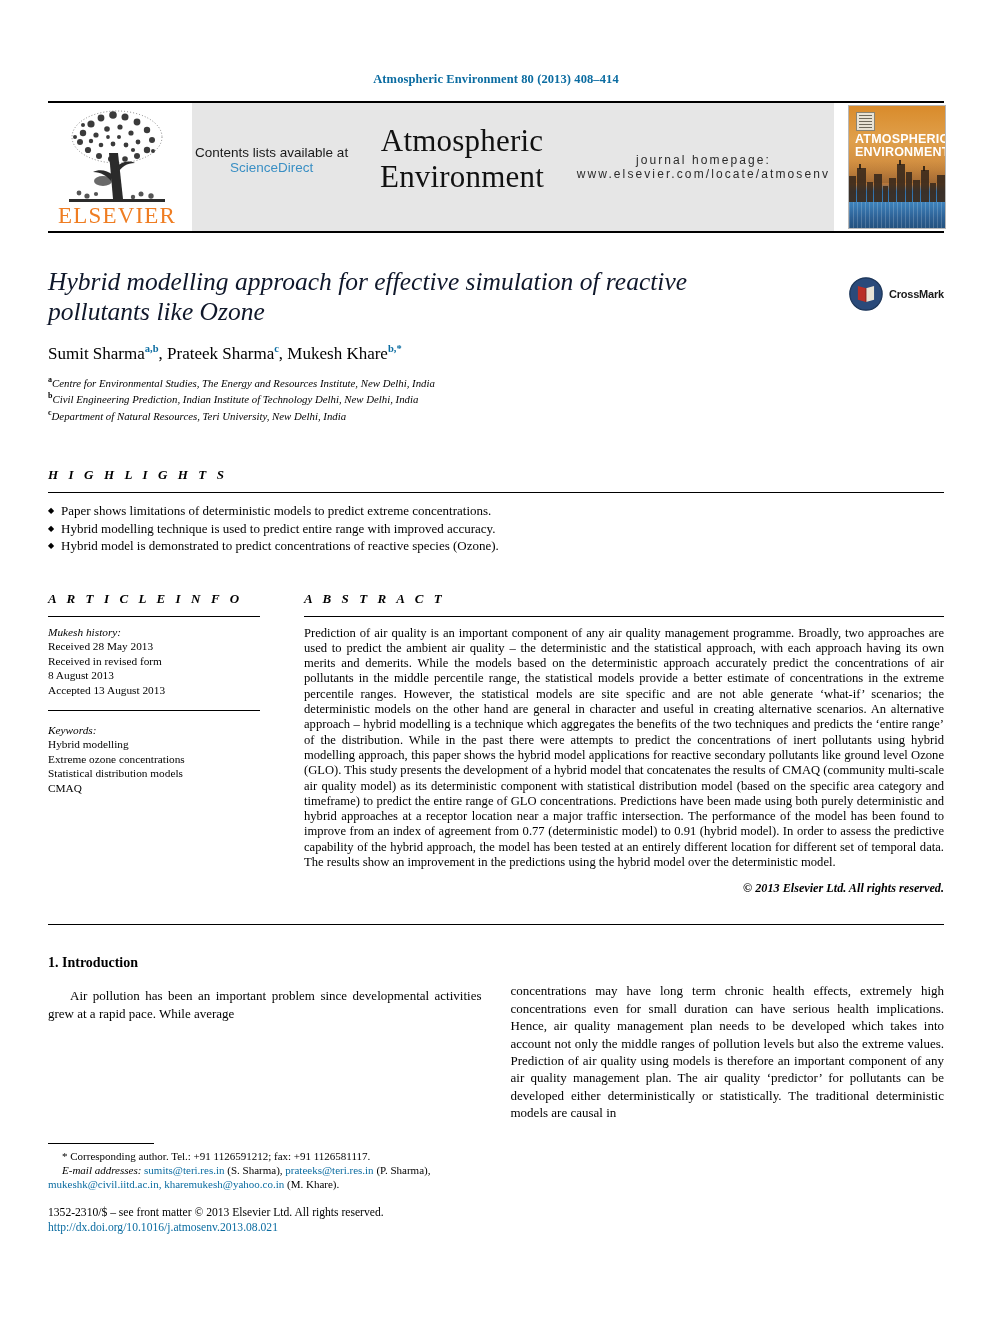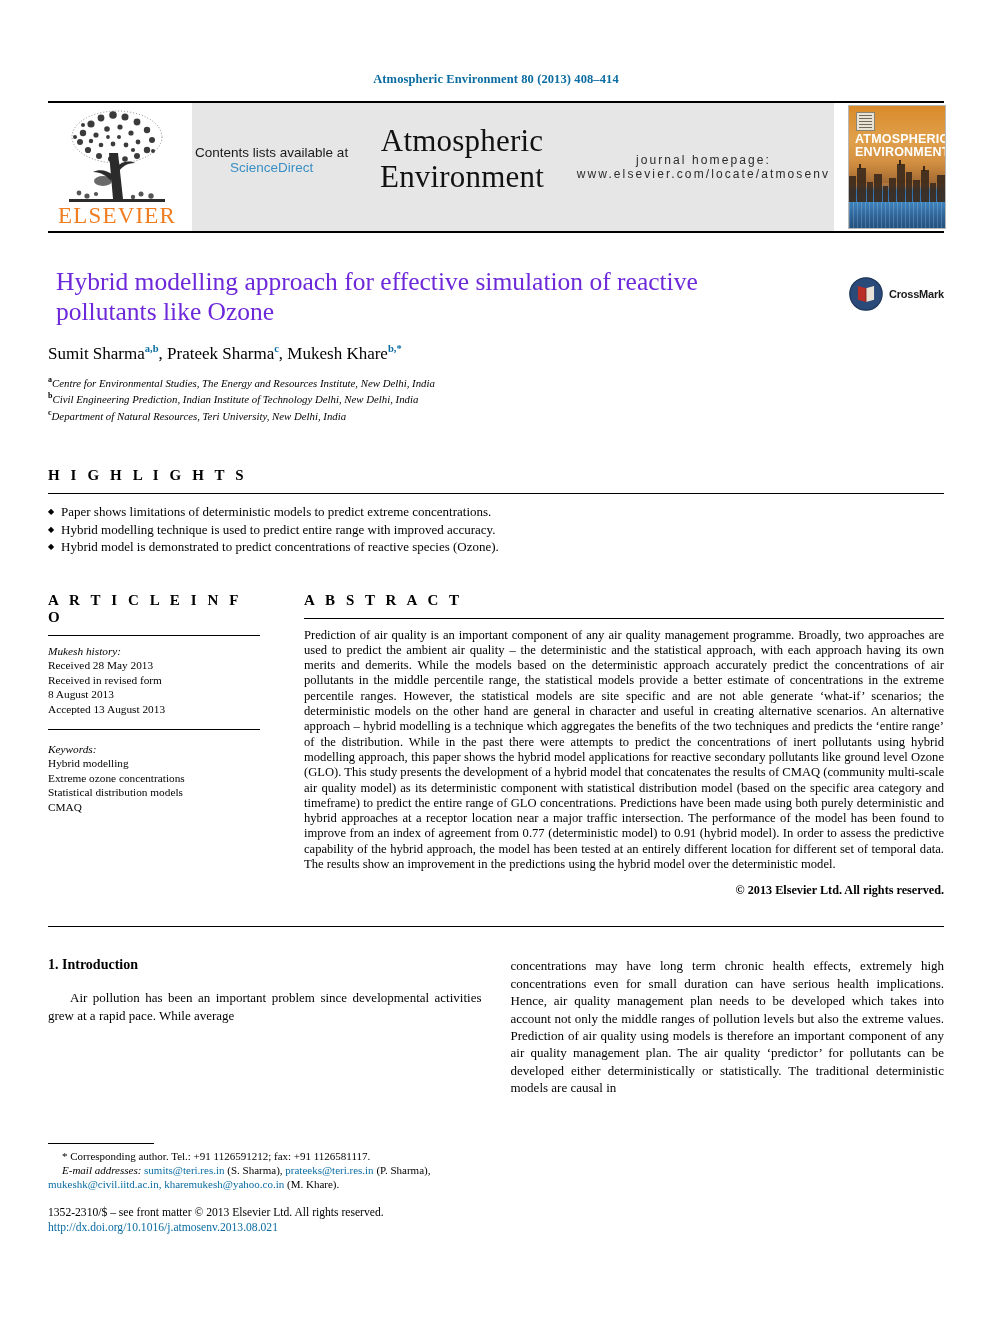--- a/index.html
+++ b/index.html
@@ -151,23 +151,24 @@
   .title-block {
     margin-top: 34px;
     position: relative;
     min-height: 60px;
   }
   .paper-title {
     font-family: "Liberation Serif", serif;
     font-size: 25.5px;
     line-height: 30px;
     font-weight: normal;
-    color: #6d28d9;
-    margin: 8px;
+    color: #0f172a;
+    margin: 0;
     width: 700px;
+    font-style: italic;
   }
   .crossmark {
     position: absolute;
     right: 0;
     top: 4px;
     width: 96px;
     height: 46px;
     display: flex;
     align-items: center;
   }
@@ -200,23 +201,24 @@
   .affiliations sup {
     font-style: normal;
     font-weight: bold;
     font-size: 8px;
   }
 
   
   .sec-label {
     font-family: "Liberation Serif", serif;
     font-weight: bold;
-    font-size: 15px;
+    font-size: 13px;
     letter-spacing: 3.6px;
     color: #000;
+    font-style: italic;
   }
   .sec-rule {
     border-top: 1.6px solid #000;
     margin-top: 9px;
   }
 
   
   .highlights-wrap { margin-top: 44px; }
   .highlights-list {
     margin: 0;
@@ -264,20 +266,21 @@
     font-size: 12.6px;
     line-height: 15.3px;
     text-align: justify;
     padding-top: 9px;
   }
   .copyright {
     text-align: right;
     font-size: 12.2px;
     font-weight: bold;
     margin-top: 11px;
+    font-style: italic;
   }
 
   
   .body-rule {
     border-top: 1.6px solid #000;
     margin-top: 28px;
   }
   .body-cols {
     margin-top: 30px;
     display: flex;
@@ -294,21 +297,21 @@
     font-size: 14px;
     margin: 0 0 16px 0;
   }
   .body-par {
     font-size: 13px;
     line-height: 17.4px;
     text-align: justify;
     text-indent: 22px;
     margin: 0;
   }
-  .body-par.noindent { text-indent: 0; }
+  .body-par.noindent { text-indent: 0; margin-top: 27px; }
 
   
   .footnote {
     position: absolute;
     left: 48px;
     top: 1143px;
     width: 424px;
     font-size: 11px;
     line-height: 14.2px;
   }

